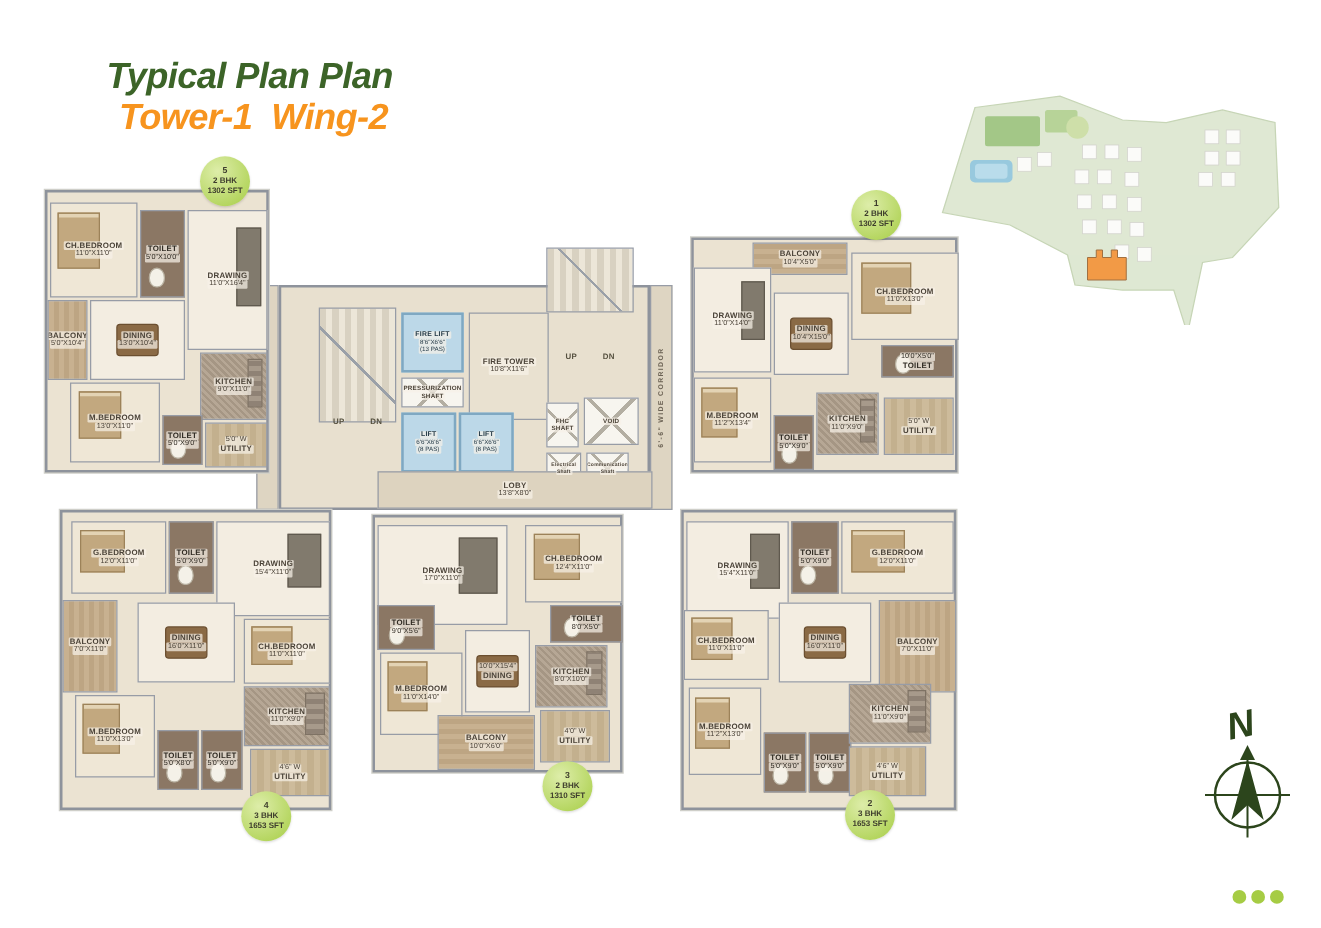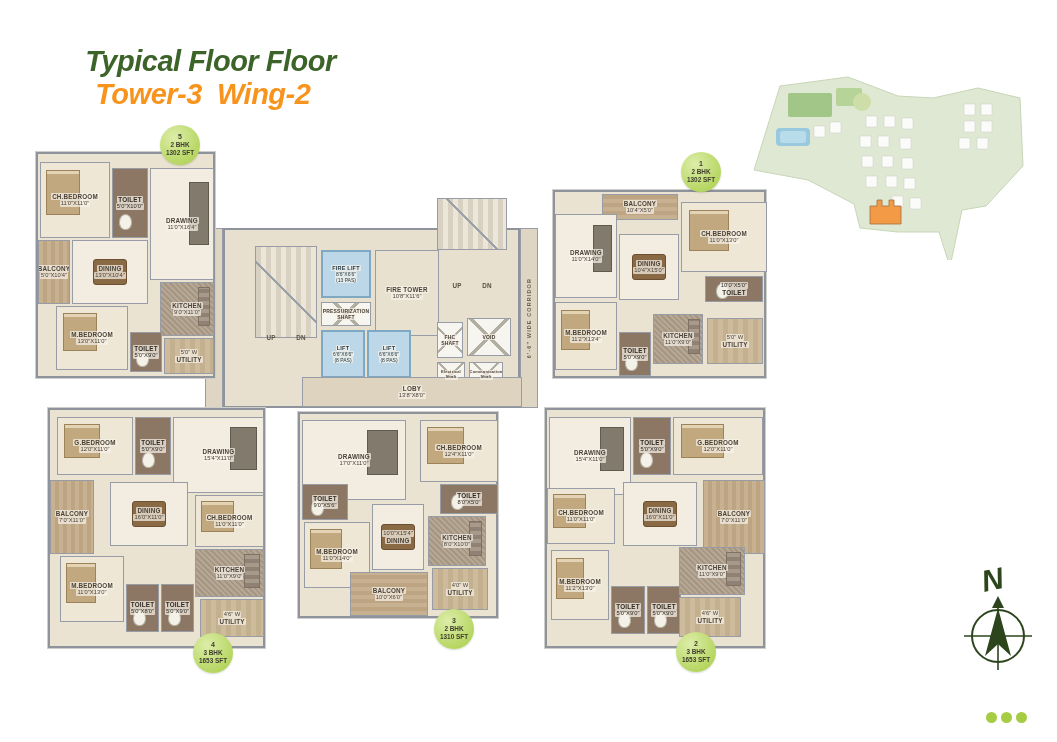--- a/index.html
+++ b/index.html
@@ -65,22 +65,22 @@
   #dots{position:absolute;left:986px;top:712px;display:flex;gap:4px;}
   #dots span{width:11px;height:11px;border-radius:50%;background:#a6cc44;display:block;}
   svg{position:absolute;}
 </style>
 </head>
 <body>
 
 <div id="stage">
 
   <div id="titlebar">
-    <span class="t-main">Typical Floor Floor</span>
-    <span class="t-accent">Tower-3  Wing-2</span>
+    <span class="t-main">Typical Plan Plan</span>
+    <span class="t-accent">Tower-1  Wing-2</span>
   </div>
 
   <svg style="left:750px;top:60px;" width="300" height="200" viewBox="0 0 300 200">
     <g opacity="0.8">
       <polygon points="30,26 98,17 148,36 183,38 228,28 270,38 273,106 236,146 212,150 200,207 189,172 148,172 110,168 104,144 58,120 4,110" fill="#d7e3c9" stroke="#b9cba4" stroke-width="1"></polygon>
       <rect x="38" y="33" width="44" height="24" rx="2" fill="#8cb96a"></rect>
       <rect x="86" y="28" width="26" height="18" rx="2" fill="#a5c97f"></rect>
       <rect x="26" y="68" width="34" height="18" rx="4" fill="#7fbcd6"></rect>
       <rect x="30" y="71" width="26" height="12" rx="3" fill="#a8d4e6"></rect>
       <circle cx="112" cy="42" r="9" fill="#c2d794"></circle>

